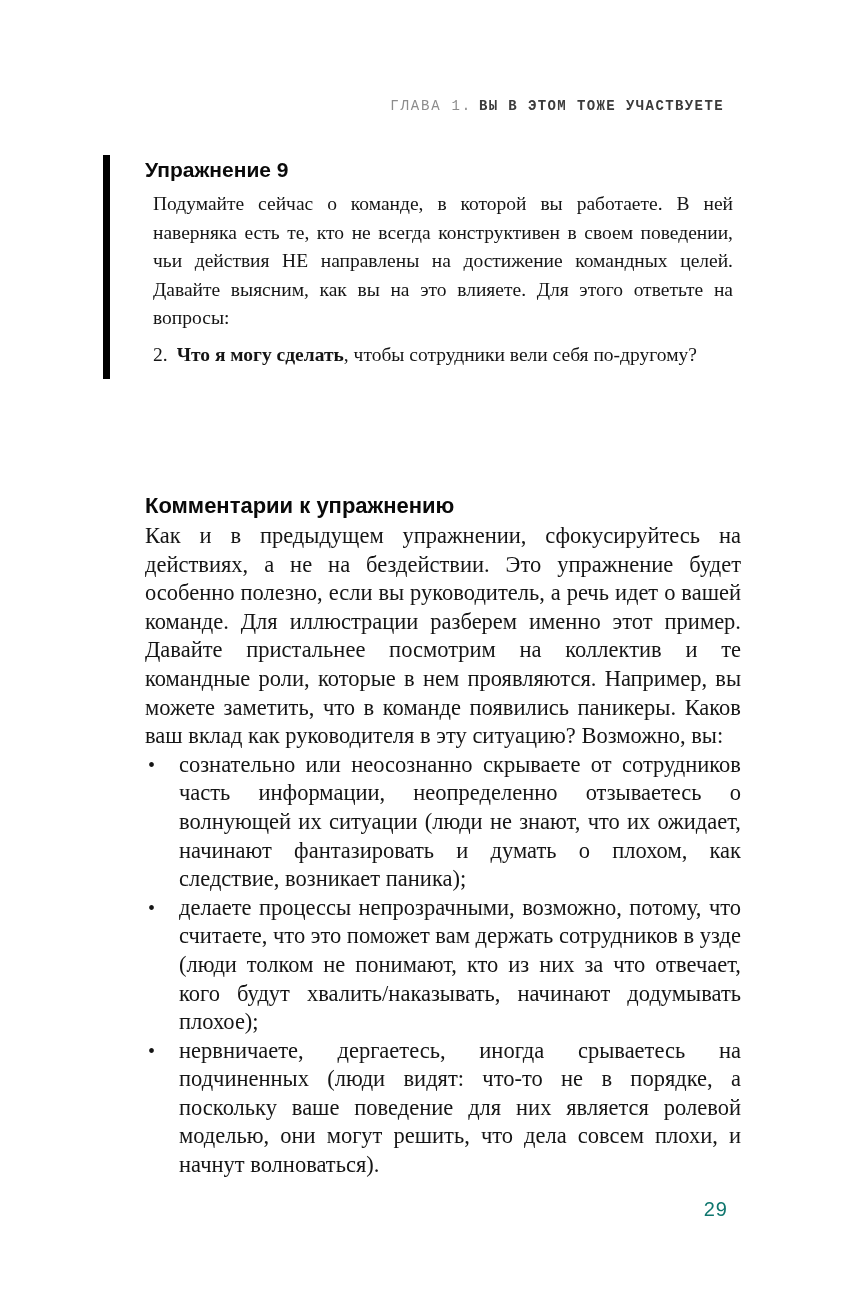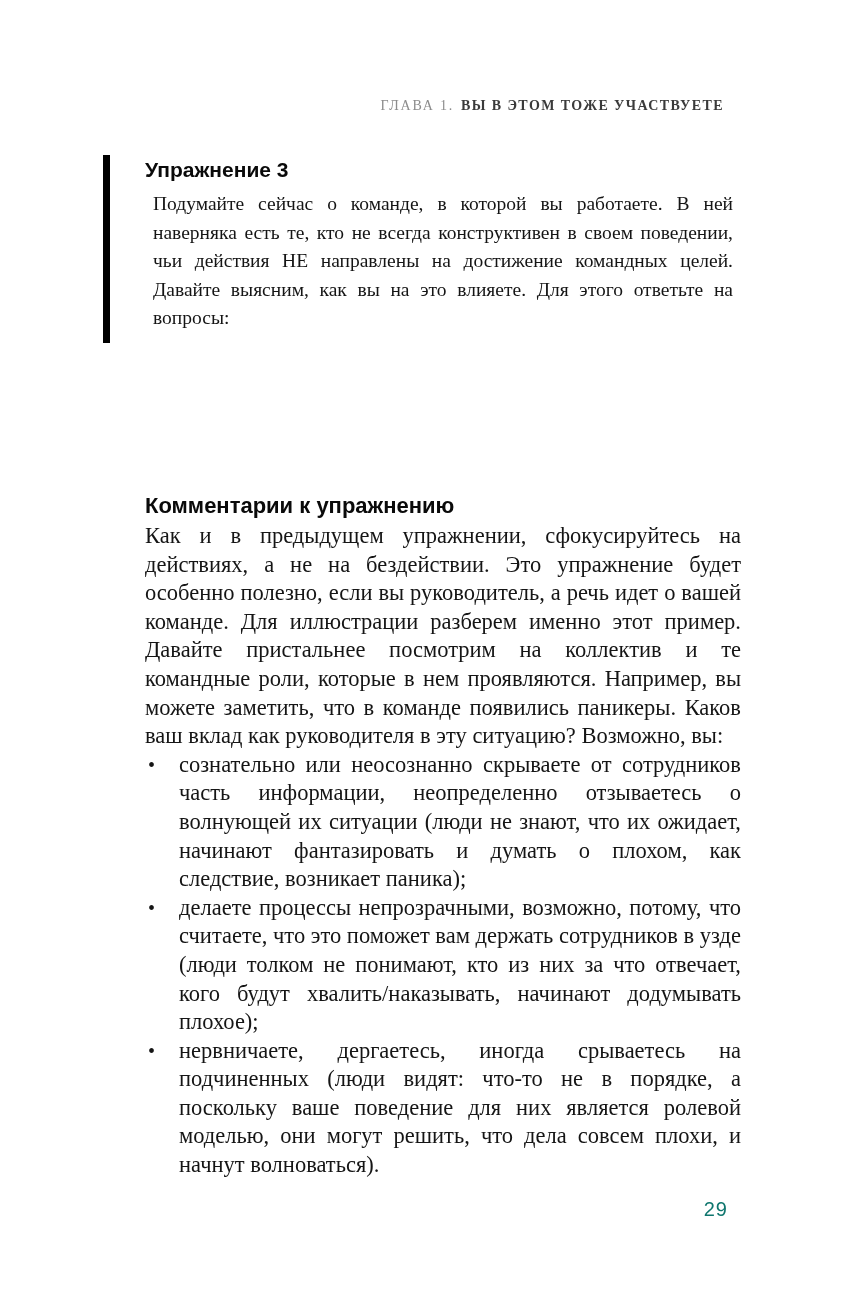--- a/index.html
+++ b/index.html
@@ -11,21 +11,21 @@
     overflow: hidden;
     font-family: "Liberation Serif", serif;
     color: #151515;
   }
 
   
   .running-head {
     position: absolute;
     top: 99px;
     right: 138px;
-    font-family: Liberation Serif, serif;
+    font-family: Liberation Mono, monospace;
     font-size: 14px;
     line-height: 14px;
     white-space: nowrap;
     text-align: right;
   }
   .running-head .chapter {
     color: #8c8c8c;
     font-weight: 400;
     letter-spacing: 1.8px;
     margin-right: 7px;
@@ -124,23 +124,24 @@
 </head>
 <body>
 
 <div class="page">
 
   <div class="running-head">
     <span class="chapter">ГЛАВА 1.</span><span class="head-title">ВЫ В ЭТОМ ТОЖЕ УЧАСТВУЕТЕ</span>
   </div>
 
   <div class="exercise">
-    <h2 class="exercise-title">Упражнение 3</h2>
+    <h2 class="exercise-title">Упражнение 9</h2>
     <div class="exercise-body">
       <p>Подумайте сейчас о команде, в которой вы работаете. В ней наверняка есть те, кто не всегда конструктивен в своем поведении, чьи действия НЕ направлены на достижение командных целей. Давайте выясним, как вы на это влияете. Для этого ответьте на вопросы:</p>
+      <p><span class="q-num">2.</span><span class="q-lead">Что я могу сделать</span><span>, чтобы сотрудники вели себя по-другому?</span></p>
     </div>
   </div>
 
   <div class="comments">
     <h2 class="comments-title">Комментарии к упражнению</h2>
     <p class="comments-paragraph">Как и в предыдущем упражнении, сфокусируйтесь на действиях, а не на бездействии. Это упражнение будет особенно полезно, если вы руководитель, а речь идет о вашей команде. Для иллюстрации разберем именно этот пример. Давайте пристальнее посмотрим на коллектив и те командные роли, которые в нем проявляются. Например, вы можете заметить, что в команде появились паникеры. Каков ваш вклад как руководителя в эту ситуацию? Возможно, вы:</p>
     <ul class="bullet-list">
       <li><span class="marker">•</span><span>сознательно или неосознанно скрываете от сотрудников часть информации, неопределенно отзываетесь о волнующей их ситуации (люди не знают, что их ожидает, начинают фантазировать и думать о плохом, как следствие, возникает паника);</span></li>
       <li><span class="marker">•</span><span>делаете процессы непрозрачными, возможно, потому, что считаете, что это поможет вам держать сотрудников в узде (люди толком не понимают, кто из них за что отвечает, кого будут хвалить/наказывать, начинают додумывать плохое);</span></li>
       <li><span class="marker">•</span><span>нервничаете, дергаетесь, иногда срываетесь на подчиненных (люди видят: что-то не в порядке, а поскольку ваше поведение для них является ролевой моделью, они могут решить, что дела совсем плохи, и начнут волноваться).</span></li>

